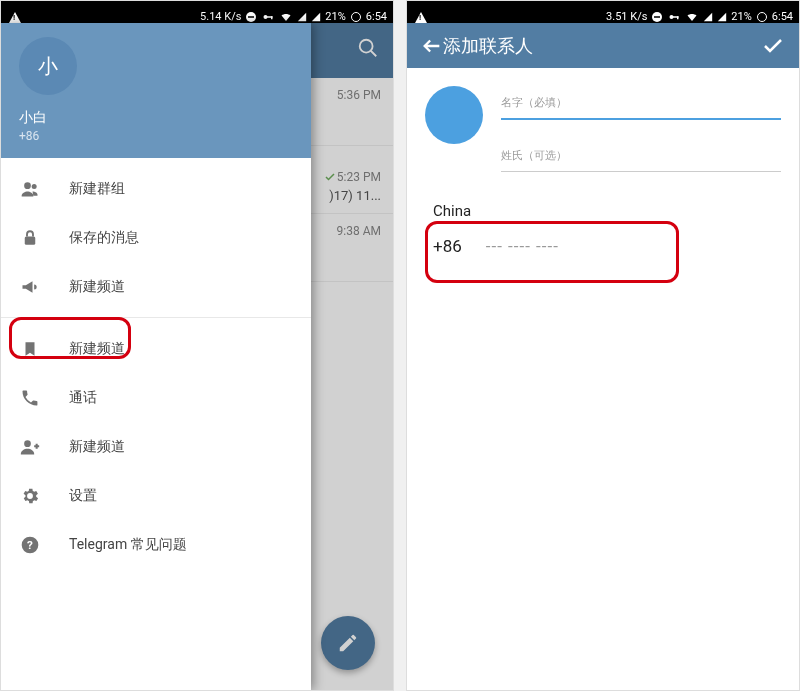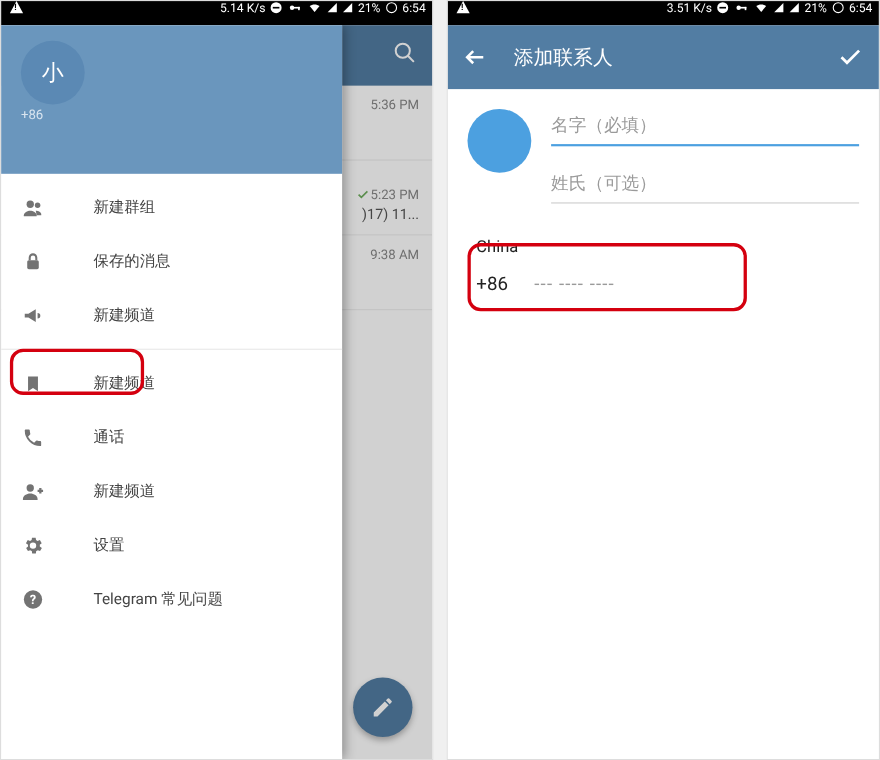--- a/index.html
+++ b/index.html
@@ -19,21 +19,21 @@
       position: relative;
       overflow: hidden;
       border: 1px solid #ddd;
     }
     
     .statusbar {
       height: 22px;
       background: #000;
       color: #fff;
       display: flex;
-      align-items: flex-start;
+      align-items: flex-end;
       justify-content: flex-end;
       font-size: 11px;
       padding: 0 6px;
       gap: 4px;
     }
     .statusbar .left-warn {
       margin-right: auto;
       margin-left: 2px;
     }
     .tri-warn {
@@ -114,56 +114,55 @@
       display:flex;align-items:center;justify-content:center;
       font-size:20px;color:#fff;
     }
     .drawer-name { margin-top:14px; font-size:14px; }
     .drawer-phone { font-size:12px; color:#d8e4ef; margin-top:2px;}
     .drawer-list { padding-top:6px; }
     .drawer-item {
       height:49px;
       display:flex;align-items:center;
       padding: 0 18px;
-      gap: 44px;
+      gap: 28px;
       color:#444;
       font-size:14px;
     }
     .drawer-item .icn { width:22px; display:flex; justify-content:center; color:#737373;}
     .drawer-divider { height:1px; background:#e8e8e8; margin:6px 0;}
     .highlight-box {
       border:3px solid #d4000f;
       border-radius:12px;
       position:absolute;
       pointer-events:none;
     }
     
     .p2-appbar {
-      height:58px;
+      height:45px;
       background:#527da3;
       color:#fff;
       display:flex;align-items:center;
       padding:0 14px;
-      gap: 24px;
     }
     .p2-title { font-size:18px; flex:1;}
     .p2-body { padding: 18px 18px; }
     .p2-header-row { display:flex; gap:18px; align-items:flex-start;}
     .avatar-blue {
       width:58px;height:58px;border-radius:50%;
       background:#4ca0e0;
       flex-shrink:0;
     }
     .name-fields { flex:1; }
     .tf {
       height:34px;
       border:none;
       border-bottom:1px solid #ccc;
       width:100%;
-      font-size:16px;
+      font-size:11px;
       padding:4px 0;
       outline:none;
       color:#3b82f6;
     }
     .tf::placeholder { color:#9a9a9a; }
     .tf.active { border-bottom:2px solid #4ca0e0;}
     .country-block { margin-top:30px; margin-left:4px;}
     .country-label { font-size:15px; color:#222; margin-bottom:16px; margin-left:4px;}
     .phone-row { display:flex; align-items:baseline; gap:24px; margin-top:16px; margin-left:4px;}
     .cc { font-size:17px; color:#222;}
@@ -252,20 +251,21 @@
       </svg>
   </div>
 
   <div class="scrim"></div>
 
   <div class="drawer">
     <div class="drawer-header">
       <div class="avatar-lg">
         <span>小</span>
       </div>
+      <div class="drawer-name">小白</div>
       <div class="drawer-phone">+86</div>
     </div>
     <div class="drawer-list">
       <div class="drawer-item">
         <span class="icn">
             <svg width="20" height="20" viewBox="0 0 24 24" fill="#737373">
               <circle cx="9" cy="8" r="4"></circle>
               <path d="M2 20c0-3 4-5 7-5s7 2 7 5v1H2v-1z"></path>
               <circle cx="17" cy="9" r="3"></circle>
               <path d="M15 15c3 0 6 1.5 6 4v1h-5"></path>

